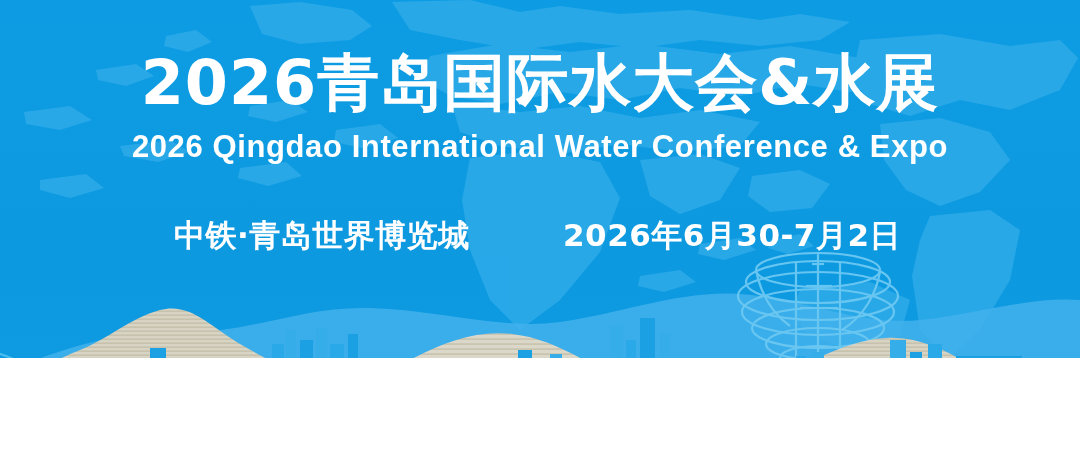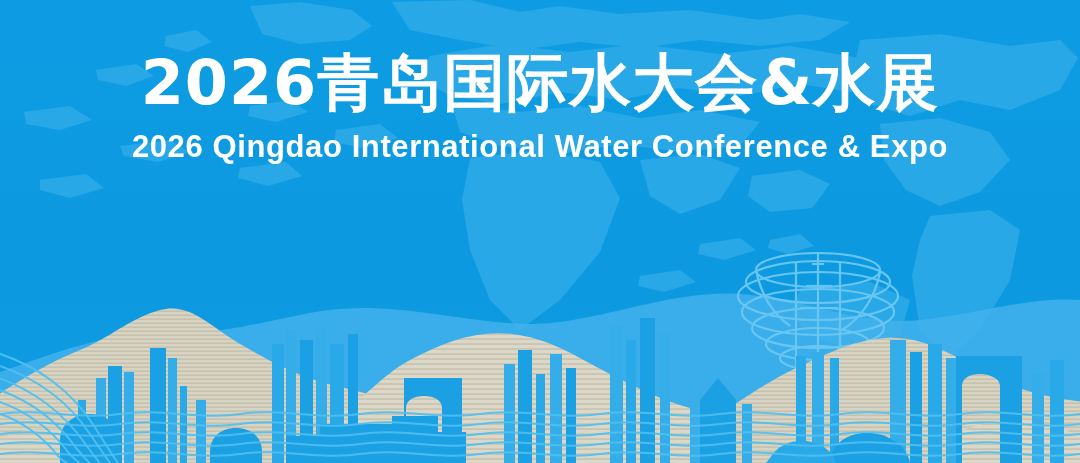--- a/index.html
+++ b/index.html
@@ -7,21 +7,21 @@
     padding: 0;
     background: #ffffff;
   }
   body {
     font-family: "Liberation Sans", sans-serif;
   }
 
   #banner {
     position: relative;
     width: 1080px;
-    height: 463px;
+    height: 358px;
     overflow: hidden;
     background: #0d99e0;
   }
 
   .layer {
     position: absolute;
     left: 0;
     top: 0;
     width: 1080px;
     height: 463px;
@@ -325,15 +325,19 @@
       <path d="M-6 400 C26 410 52 430 68 452 C76 461 78 462 80 463"></path>
       <path d="M-6 412 C22 420 44 438 58 456 C64 462 66 463 68 463"></path>
     </g>
   </svg>
 
   <div class="text-wrap">
     <div class="title-cn">2026青岛国际水大会&amp;水展</div>
 
     <div class="title-en">2026 Qingdao International Water Conference &amp; Expo</div>
 
+    <div class="info-row">
+      <div class="venue">中铁·青岛世界博览城</div>
+      <div class="date">2026年6月30-7月2日</div>
+    </div>
   </div>
 
 </div>
 
 </body></html>

